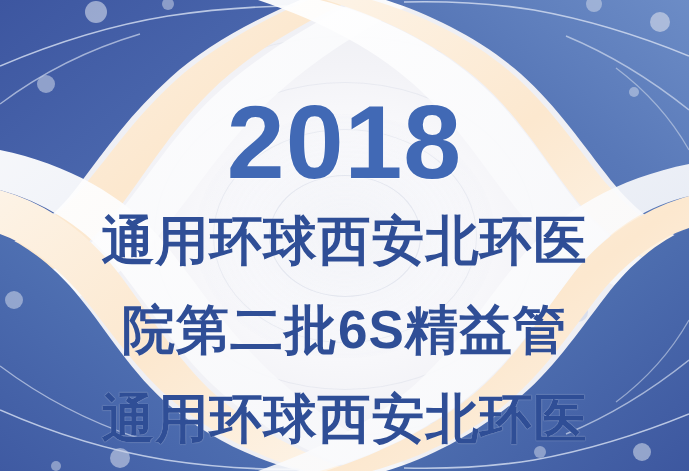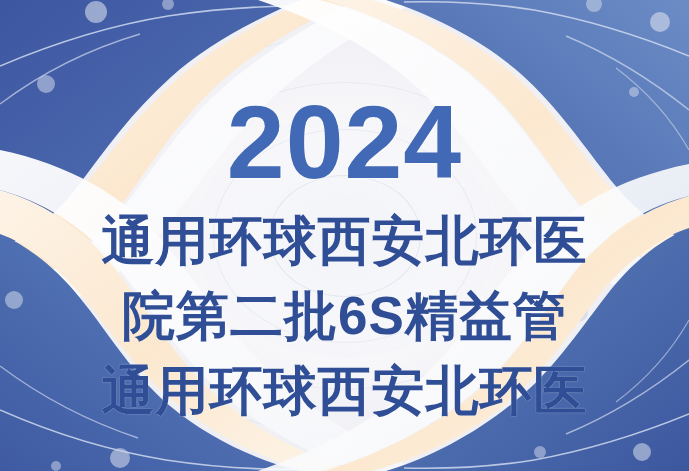--- a/index.html
+++ b/index.html
@@ -75,21 +75,21 @@
     letter-spacing: 1px;
     color: #4169b5;
     text-shadow: 0 0 1px rgba(255,255,255,.85), 1px 1px 0 rgba(255,255,255,.55);
     margin: 0 0 10px 0;
     font-family: "Liberation Sans", "DejaVu Sans", sans-serif;
   }
   .headline {
     display: flex;
     flex-direction: column;
     align-items: center;
-    gap: 2px;
+    gap: 16px;
   }
   .hl-line {
     font-size: 53px;
     line-height: 1.38;
     font-weight: 700;
     color: #2f4e96;
     letter-spacing: 1px;
     white-space: nowrap;
     text-shadow: 0 0 1px rgba(255,255,255,.7);
     font-family: "Liberation Sans", "DejaVu Sans", sans-serif;
@@ -202,21 +202,21 @@
     </g>
 
     <path fill="url(#gCream)" d="M689,228 C658,238 626,262 600,294 C572,330 546,370 508,402 C470,434 420,458 372,471
              L326,471 C384,452 436,426 476,392 C516,358 542,314 570,278 C598,240 640,210 689,196 Z"></path>
 
     <path fill="url(#gWhiteSheen)" opacity=".95" d="M689,196 C638,208 598,240 570,278 C540,318 514,358 474,392 C432,428 380,454 320,471
              L258,471 C324,448 380,418 422,378 C464,338 492,292 524,254 C560,212 618,178 689,164 Z"></path>
   </svg>
 
   <div class="content">
-    <div class="year">2024</div>
+    <div class="year">2018</div>
     <div class="headline">
       <div class="hl-line">通用环球西安北环医</div>
       <div class="hl-line">院第二批6S精益管</div>
       <div class="hl-line">通用环球西安北环医</div>
     </div>
   </div>
 
 </div>
 
 </body></html>

